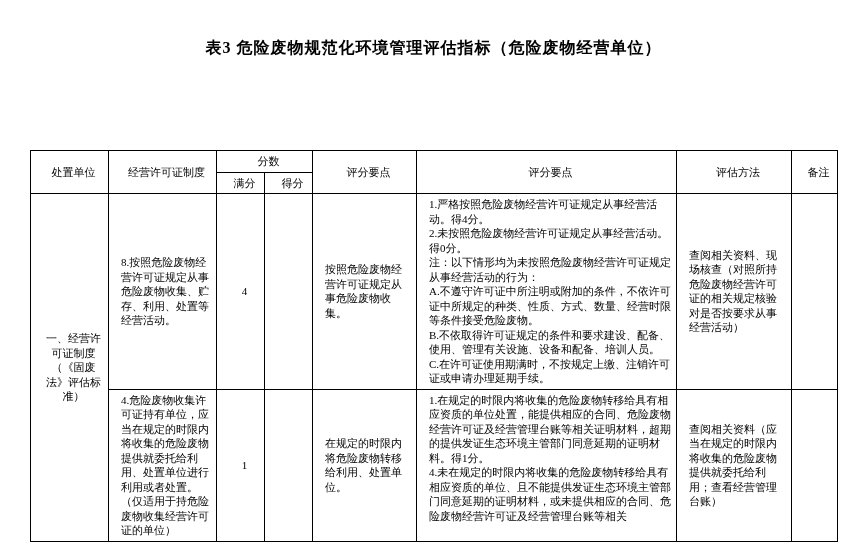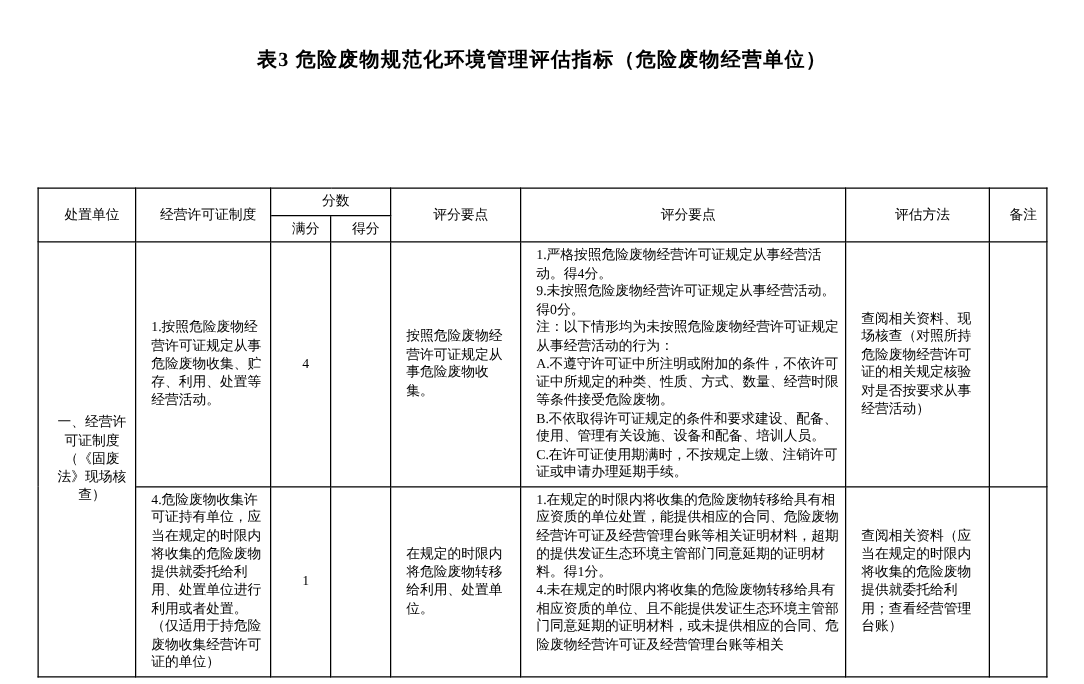--- a/index.html
+++ b/index.html
@@ -107,33 +107,33 @@
           <th class="hdr" rowspan="2">备注</th>
         </tr>
         <tr>
           <th class="hdr">满分</th>
           <th class="hdr">得分</th>
         </tr>
       </thead>
       <tbody>
         <tr>
           <td class="ctr" rowspan="2">
-            <div class="cell-text">一、经营许可证制度（《固废法》现场核查）</div>
+            <div class="cell-text">一、经营许可证制度（《固废法》评估标准）</div>
           </td>
           <td class="mid">
-            <div class="cell-text">1.按照危险废物经营许可证规定从事危险废物收集、贮存、利用、处置等经营活动。</div>
+            <div class="cell-text">8.按照危险废物经营许可证规定从事危险废物收集、贮存、利用、处置等经营活动。</div>
           </td>
           <td class="ctr">4</td>
           <td class="ctr"></td>
           <td class="mid">
             <div class="cell-text">按照危险废物经营许可证规定从事危险废物收集。</div>
           </td>
           <td>
             <div class="cell-text">1.严格按照危险废物经营许可证规定从事经营活动。得4分。
-9.未按照危险废物经营许可证规定从事经营活动。得0分。
+2.未按照危险废物经营许可证规定从事经营活动。得0分。
 注：以下情形均为未按照危险废物经营许可证规定从事经营活动的行为：
 A.不遵守许可证中所注明或附加的条件，不依许可证中所规定的种类、性质、方式、数量、经营时限等条件接受危险废物。
 B.不依取得许可证规定的条件和要求建设、配备、使用、管理有关设施、设备和配备、培训人员。
 C.在许可证使用期满时，不按规定上缴、注销许可证或申请办理延期手续。</div>
           </td>
           <td class="mid">
             <div class="cell-text">查阅相关资料、现场核查（对照所持危险废物经营许可证的相关规定核验对是否按要求从事经营活动）</div>
           </td>
           <td></td>
         </tr>

